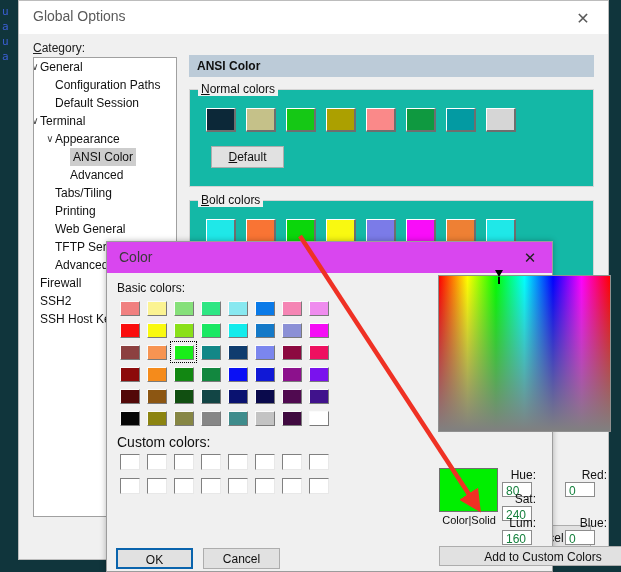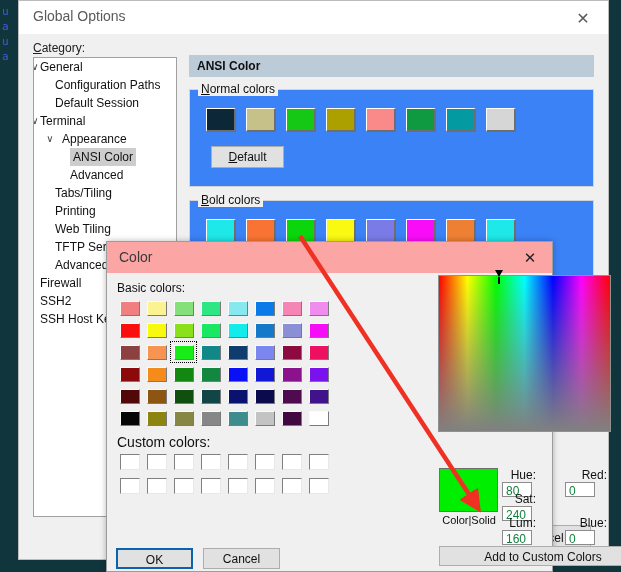--- a/index.html
+++ b/index.html
@@ -97,21 +97,21 @@
     height: 22px; background: #bccbd8;
     font-weight: bold; font-size: 12px;
     color: #101010;
     padding-left: 8px; line-height: 22px;
     box-sizing: border-box;
   }
   .groupbox {
     position: absolute; left: 0; width: 405px;
     border: 1px solid #d4d4d4;
     box-sizing: border-box;
-    background: #3b82f6;
+    background: #14b8a6;
   }
   .grouptitle {
     position: absolute; left: 8px; top: -8px;
     background: #f0f0f0; padding: 0 3px;
     font-size: 12px; color: #101010;
   }
   .grouptitle u { text-decoration: underline; }
 
   .swatchrow { position: absolute; left: 16px; display: flex; gap: 10px; }
   .swatch {
@@ -141,21 +141,21 @@
   
   #colorDialog {
     position: absolute;
     left: 106px; top: 241px;
     width: 447px; height: 331px;
     background: #f0f0f0;
     border: 1px solid #9c9c9c;
     box-sizing: border-box;
     box-shadow: 0 0 6px rgba(0,0,0,.28);
   }
-  #cdTitlebar { height: 31px; background: #fca5a5; position: relative; }
+  #cdTitlebar { height: 31px; background: #d946ef; position: relative; }
   #cdTitle {
     position: absolute; left: 12px; top: 7px;
     font-size: 14px; color: #3a3a3a;
   }
   #cdClose {
     position: absolute; right: 4px; top: 4px;
     width: 36px; height: 24px;
     display: flex; align-items: center; justify-content: center;
     color: #222; font-size: 15px;
   }
@@ -307,26 +307,26 @@
     <div id="goClose">✕</div>
   </div>
 
   <div id="catLabel"><u>C</u>ategory:</div>
 
   <div id="tree">
       <div class="tnode"><span class="chev" style="left: -6px;">∨</span><span class="tlabel" style="margin-left: 6px;">General</span></div>
       <div class="tnode"><span class="tlabel" style="margin-left: 21px;">Configuration Paths</span></div>
       <div class="tnode"><span class="tlabel" style="margin-left: 21px;">Default Session</span></div>
       <div class="tnode"><span class="chev" style="left: -6px;">∨</span><span class="tlabel" style="margin-left: 6px;">Terminal</span></div>
-      <div class="tnode"><span class="chev" style="left: 9px;">∨</span><span class="tlabel" style="margin-left: 28px;">Appearance</span></div>
+      <div class="tnode"><span class="chev" style="left: 9px;">∨</span><span class="tlabel" style="margin-left: 21px;">Appearance</span></div>
       <div class="tnode sel"><span class="tlabel" style="margin-left: 36px;">ANSI Color</span></div>
       <div class="tnode"><span class="tlabel" style="margin-left: 36px;">Advanced</span></div>
       <div class="tnode"><span class="tlabel" style="margin-left: 21px;">Tabs/Tiling</span></div>
       <div class="tnode"><span class="tlabel" style="margin-left: 21px;">Printing</span></div>
-      <div class="tnode"><span class="tlabel" style="margin-left: 21px;">Web Tiling</span></div>
+      <div class="tnode"><span class="tlabel" style="margin-left: 21px;">Web General</span></div>
       <div class="tnode"><span class="tlabel" style="margin-left: 21px;">TFTP Server</span></div>
       <div class="tnode"><span class="tlabel" style="margin-left: 21px;">Advanced</span></div>
       <div class="tnode"><span class="tlabel" style="margin-left: 6px;">Firewall</span></div>
       <div class="tnode"><span class="tlabel" style="margin-left: 6px;">SSH2</span></div>
       <div class="tnode"><span class="tlabel" style="margin-left: 6px;">SSH Host Keys</span></div>
     </div>
 
   <div id="pane">
     <div id="paneHeader" style="background: rgb(188, 203, 216);">ANSI Color</div>
 

